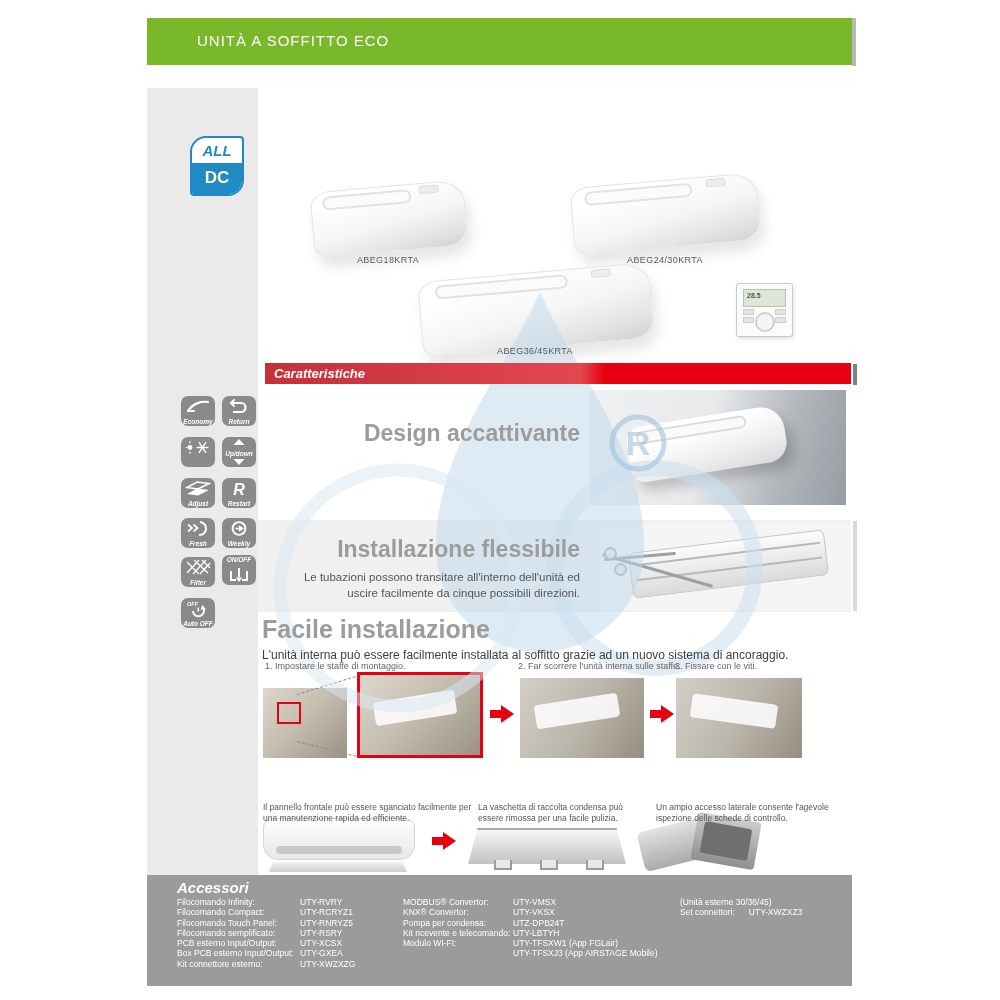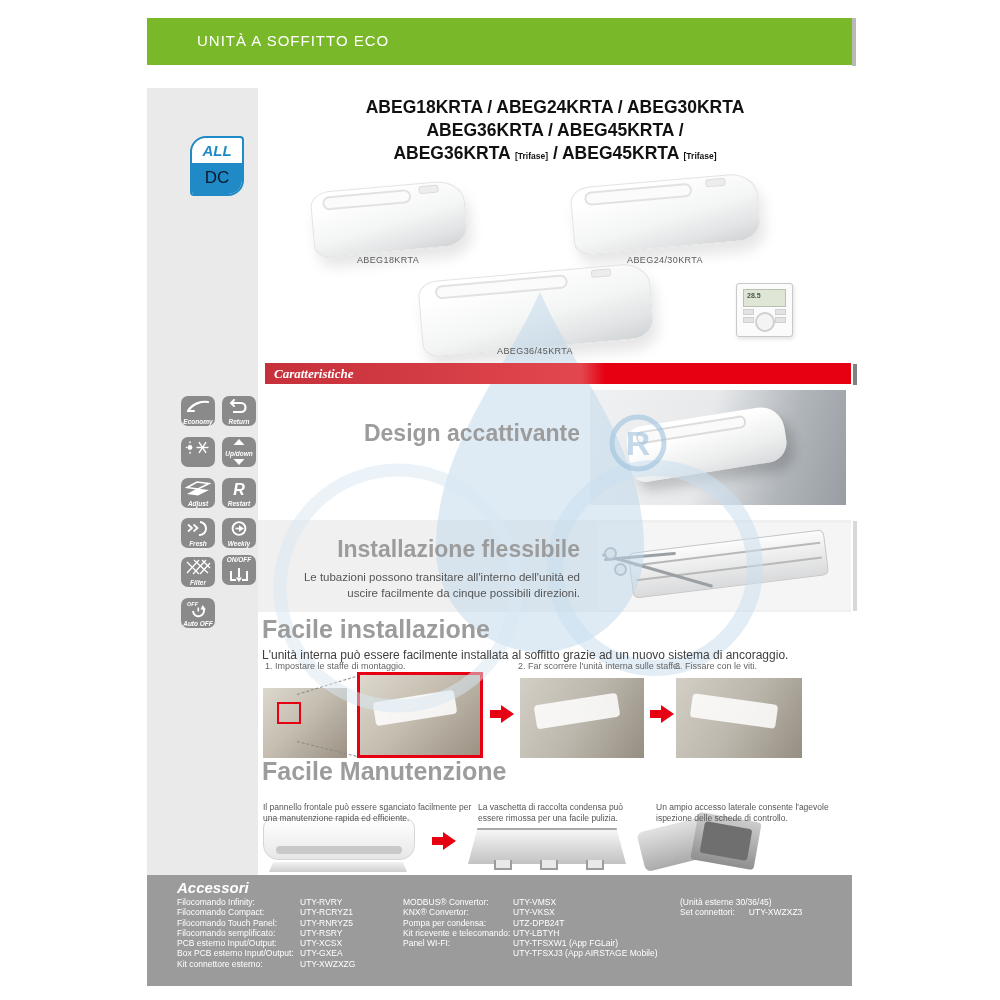--- a/index.html
+++ b/index.html
@@ -9,21 +9,21 @@
 
   
   .green-bar{left:147px;top:18px;width:705px;height:47px;background:#79b829;}
   .green-bar .t{position:absolute;left:50px;top:14px;color:#fff;font-size:15px;letter-spacing:1px;}
   .edge-top{left:852px;top:18px;width:4px;height:48px;background:#b8b8b8;}
 
   
   .left-col{left:147px;top:88px;width:111px;height:787px;background:#eaeaea;}
   .alldc{left:190px;top:136px;width:50px;height:56px;border:2px solid #1f8ac5;border-radius:16px 4px 16px 4px;background:#fff;overflow:hidden;}
   .alldc .top{position:absolute;left:0;top:0;width:100%;height:45%;color:#1f8ac5;font-weight:bold;font-style:italic;font-size:15px;text-align:center;line-height:26px;}
-  .alldc .bot{position:absolute;left:0;bottom:0;width:100%;height:55%;background:#1f8ac5;color:#0f172a;font-weight:normal;font-size:17px;text-align:center;line-height:30px;}
+  .alldc .bot{position:absolute;left:0;bottom:0;width:100%;height:55%;background:#1f8ac5;color:#fef9c3;font-weight:bold;font-size:17px;text-align:center;line-height:30px;}
 
   .tile{position:absolute;width:34px;height:30px;background:#8a8a8a;border-radius:7px;}
   .tile svg{position:absolute;top:2px;left:50%;transform:translateX(-50%);}
   .tile .lbl{position:absolute;bottom:1px;left:0;width:100%;text-align:center;
              font:italic bold 6.5px "Liberation Sans",sans-serif;color:#fff;white-space:nowrap;}
   .tile.label-top .lbl{top:1px;bottom:auto;}
   .tile.label-top svg{top:auto;bottom:1px;}
   .tile.label-mid .lbl{bottom:10px;}
   .tile.label-mid svg{top:0;height:30px;}
 
@@ -44,21 +44,21 @@
   .remote{left:736px;top:283px;width:55px;height:52px;background:#fbfbfb;border:1px solid #c9c9c9;border-radius:3px;box-shadow:1px 2px 4px rgba(0,0,0,.12);}
   .remote .lcd{position:absolute;left:6px;top:5px;right:6px;height:16px;background:#dfe6d6;border:1px solid #b9c0ae;}
   .remote .lcd span{position:absolute;left:3px;top:2px;font-size:7px;color:#49584a;font-weight:bold;}
   .remote .dial{position:absolute;left:50%;bottom:4px;transform:translateX(-50%);width:16px;height:16px;border:2px solid #cfcfcf;border-radius:50%;background:#f4f4f4;}
   .remote .rb{position:absolute;width:9px;height:4px;background:#e3e3e3;border:1px solid #d0d0d0;}
   .remote-label{left:720px;top:337px;width:88px;text-align:center;font-size:11px;color:#222;margin-top:36px;}
 
   
   .banner{left:265px;top:363px;width:586px;height:21px;
           background:linear-gradient(90deg,#c5303a 0%,#e2474e 54%,#e60012 58%,#e60012 100%);}
-  .banner .t{position:absolute;left:9px;top:3px;color:#fff;font-style:italic;font-weight:bold;font-size:13px;font-family:Liberation Serif, serif;}
+  .banner .t{position:absolute;left:9px;top:3px;color:#fff;font-style:italic;font-weight:bold;font-size:13px;}
   .edge-banner{left:853px;top:364px;width:4px;height:21px;background:#808080;}
   .edge-band{left:853px;top:521px;width:4px;height:90px;background:#d9d9d9;}
 
   
   .watermark{left:0;top:0;width:1000px;height:1000px;z-index:1;pointer-events:none;}
 
   .z2{z-index:2;}
 
   
   h2{margin:0;font-weight:bold;color:#9c9c9c;}
@@ -224,25 +224,20 @@
   <div class="tile z2" style="left:181px;top:598px">
     <svg width="26" height="18" viewBox="0 0 26 18">
       <text x="2" y="6" font-size="5.5" font-weight="bold" font-style="italic" font-family="Liberation Sans, sans-serif" fill="#fff">OFF</text>
       <path d="M8 11 a5.5 5.5 0 1 0 10.5 -2.5" fill="none" stroke="#fff" stroke-width="1.9"></path>
       <polygon points="17.5,5 21,9.5 15.5,9.5" fill="#fff"></polygon>
       <line x1="13.3" y1="11.5" x2="13.3" y2="7.5" stroke="#fff" stroke-width="1.6"></line>
     </svg>
     <span class="lbl">Auto OFF</span>
   </div>
 
-  <div class="abs models z2">
-    <div>ABEG18KRTA / ABEG24KRTA / ABEG30KRTA</div>
-    <div>ABEG36KRTA / ABEG45KRTA /</div>
-    <div><span>ABEG36KRTA</span> <span class="small">[Trifase]</span><span> / </span><span>ABEG45KRTA</span> <span class="small">[Trifase]</span></div>
-  </div>
 
   <div class="ac-unit" style="left:312px;top:186px;width:152px;height:64px"></div>
   <div class="ac-unit" style="left:572px;top:180px;width:185px;height:66px"></div>
   <div class="ac-unit" style="left:420px;top:272px;width:230px;height:74px"></div>
   <div class="abs plabel z2" style="left:312px;top:255px;width:152px">ABEG18KRTA</div>
   <div class="abs plabel z2" style="left:570px;top:255px;width:190px">ABEG24/30KRTA</div>
   <div class="abs plabel z2" style="left:420px;top:346px;width:230px">ABEG36/45KRTA</div>
 
   <div class="abs remote z2">
     <div class="lcd">
@@ -309,21 +304,20 @@
   </div>
   <div class="red-arrow" style="left:490px;top:705px"></div>
   <div class="photo ph-gray" style="left:520px;top:678px;width:124px;height:80px">
     <div class="slab"></div>
   </div>
   <div class="red-arrow" style="left:650px;top:705px"></div>
   <div class="photo ph-gray" style="left:676px;top:678px;width:126px;height:80px">
     <div class="slab" style="transform:rotate(8deg)"></div>
   </div>
 
-  <h2 class="abs maint-title z2">Facile Manutenzione</h2>
   <p class="maint-p z2" style="left:263px;width:210px">Il pannello frontale può essere sganciato facilmente per una manutenzione rapida ed efficiente.</p>
   <p class="maint-p z2" style="left:478px;width:165px">La vaschetta di raccolta condensa può essere rimossa per una facile pulizia.</p>
   <p class="maint-p z2" style="left:656px;width:195px">Un ampio accesso laterale consente l'agevole ispezione delle schede di controllo.</p>
 
   <div class="abs" style="left:263px;top:818px;width:150px;height:54px">
     <div class="m1-body">
         <div class="m1-slot"></div>
       </div>
     <div class="m1-base"></div>
   </div>
@@ -357,21 +351,21 @@
       <div>UTY-RSRY</div>
       <div>UTY-XCSX</div>
       <div>UTY-GXEA</div>
       <div>UTY-XWZXZG</div>
     </div>
     <div class="acc-col" style="left:256px">
       <div>MODBUS® Convertor:</div>
       <div>KNX® Convertor:</div>
       <div>Pompa per condensa:</div>
       <div>Kit ricevente e telecomando:</div>
-      <div>Panel WI-FI:</div>
+      <div>Modulo WI-FI:</div>
       <div></div>
     </div>
     <div class="acc-col" style="left:366px">
       <div>UTY-VMSX</div>
       <div>UTY-VKSX</div>
       <div>UTZ-DPB24T</div>
       <div>UTY-LBTYH</div>
       <div>UTY-TFSXW1 (App FGLair)</div>
       <div>UTY-TFSXJ3 (App AIRSTAGE Mobile)</div>
     </div>

